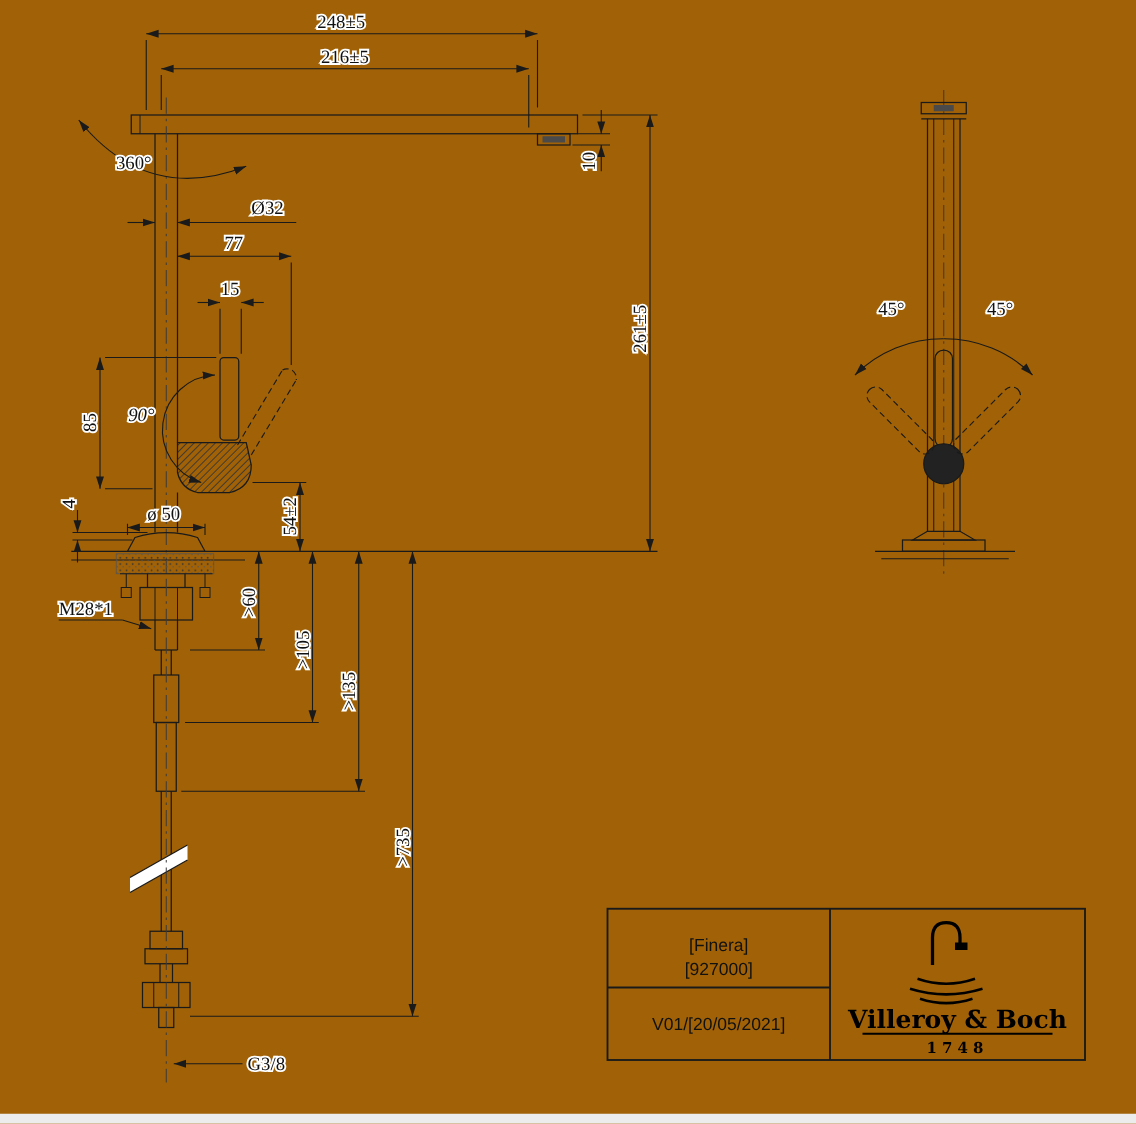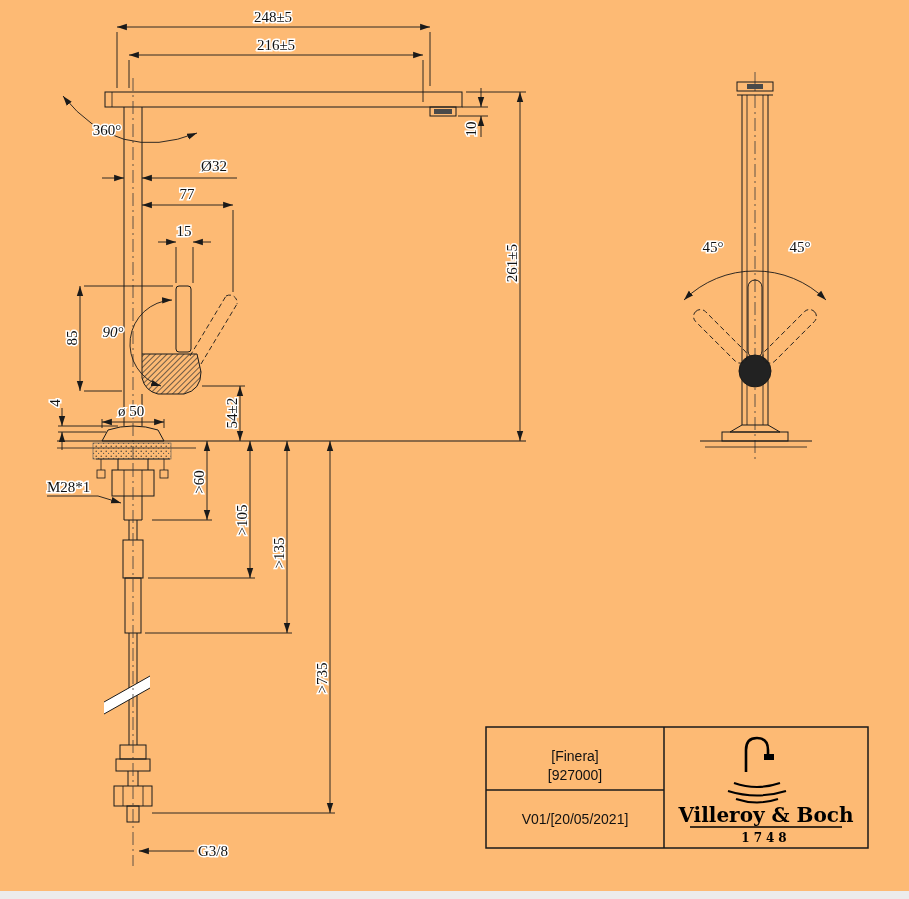--- a/index.html
+++ b/index.html
@@ -1,16 +1,16 @@
 <!DOCTYPE html>
 <html><head>
 <meta charset="utf-8">
 <style>
   html,body{margin:0;padding:0;background:#fff;}
-  .page{position:relative;width:909px;height:899px;background:#fdba74;overflow:hidden;
+  .page{position:relative;width:909px;height:899px;background:#a16207;overflow:hidden;
         font-family:"Liberation Serif", serif;}
   svg{display:block;}
   .ln{stroke:#1a1a1a;stroke-width:1;fill:none;}
   .thin{stroke:#1a1a1a;stroke-width:0.8;fill:none;}
   .dim{stroke:#1a1a1a;stroke-width:0.9;fill:none;}
   .cl{stroke:#3a3a3a;stroke-width:0.8;stroke-dasharray:13 4 2 4;fill:none;}
   .hid{stroke:#1a1a1a;stroke-width:0.9;stroke-dasharray:5 3;fill:none;}
   text.d{font:15px "Liberation Serif", serif;fill:#111;paint-order:stroke;stroke:#fff;stroke-width:3px;}
   text.it{font-style:italic;}
   text.tb{font:14px "Liberation Sans", sans-serif;fill:#111;}

